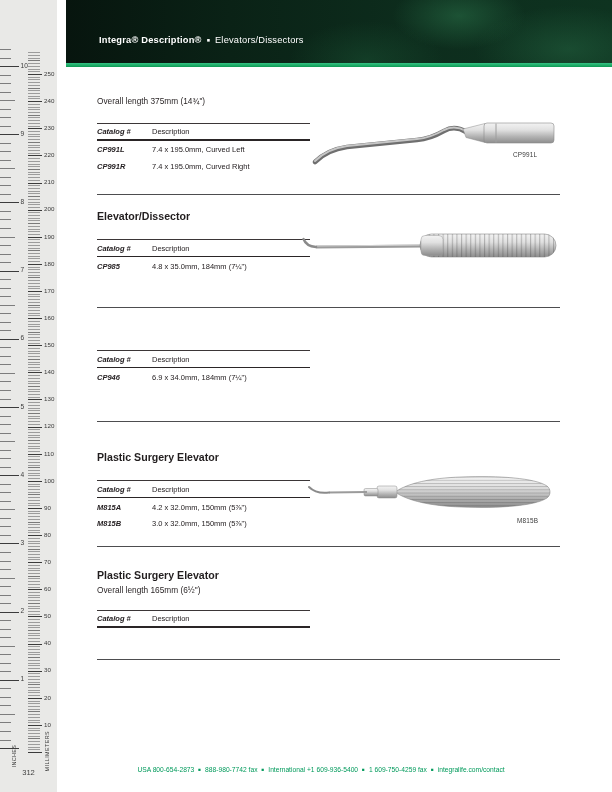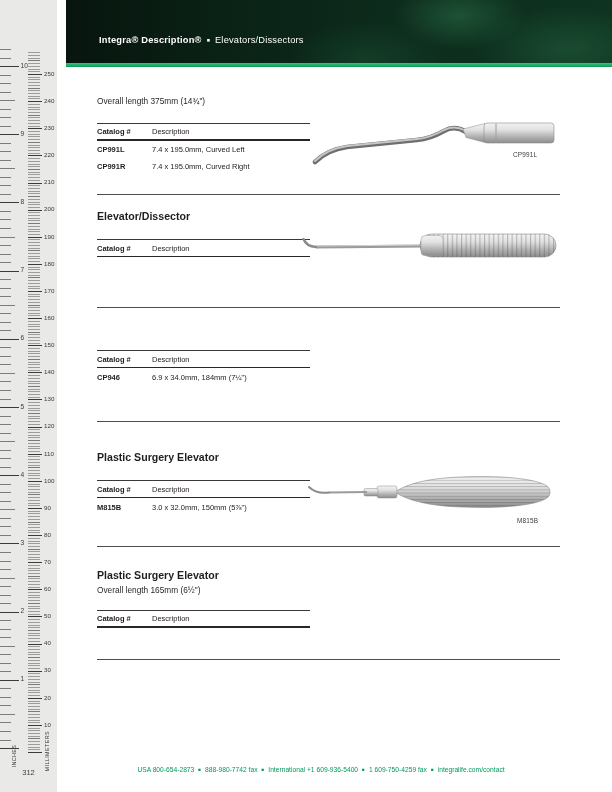--- a/index.html
+++ b/index.html
@@ -31,21 +31,21 @@
   #accent-line{position:absolute;left:66px;top:63px;width:546px;height:4px;background:linear-gradient(180deg,#35c284,#0d9a53);}
   
   .section{position:absolute;left:97px;width:465px;}
   .sec-title{font-size:10.6px;font-weight:bold;line-height:1.15;margin:0;color:#221e1f;}
   .sec-sub{font-size:8.3px;margin-top:3.5px;color:#2b2627;}
   .cat-table{width:213px;margin-top:17px;}
   .t-rule{height:1px;background:#3b3637;}
   .t-rule.thick{height:1.6px;background:#2a2526;}
   .t-head{display:flex;padding:3.5px 0 3px 0;font-size:7.5px;font-weight:bold;}
   .t-row{display:flex;padding:4.5px 0 3px 0;font-size:7.5px;}
-  .c-cat{width:55px;font-weight:bold;}
+  .c-cat{width:55px;font-weight:bold;font-style:italic;}
   .c-desc{flex:1;font-weight:normal;}
   .divider{position:absolute;left:97px;width:463px;height:1px;background:#4d4d4f;}
   
   .inst{position:absolute;}
   .inst-label{position:absolute;font-size:6.4px;color:#3a3a3a;letter-spacing:.2px;}
   
   #footer{
     position:absolute;left:66px;top:766px;width:510px;text-align:center;
     font-size:6.7px;color:#009a5b;white-space:nowrap;
   }
@@ -498,20 +498,24 @@
 
   <div class="section" style="top:210px;">
     <h2 class="sec-title">Elevator/Dissector</h2>
     <div class="cat-table">
       <div class="t-rule"></div>
       <div class="t-head">
         <span class="c-cat">Catalog #</span>
         <span class="c-desc">Description</span>
       </div>
       <div class="t-rule thick"></div>
+      <div class="t-row">
+        <span class="c-cat">CP985</span>
+        <span class="c-desc">4.8 x 35.0mm, 184mm (7¼")</span>
+      </div>
     </div>
   </div>
 
   <div class="inst" style="left:300px;top:229px;">
     <svg width="258" height="34" viewBox="0 0 258 34">
       <line x1="16" y1="18" x2="125" y2="17" stroke="#9b9b9b" stroke-width="3"></line>
       <line x1="16" y1="17" x2="125" y2="16" stroke="#d2d2d2" stroke-width="1"></line>
       <path d="M16,18 C9,17.5 5,14 3.5,10" stroke="#8a8a8a" stroke-width="2.4" fill="none" stroke-linecap="round"></path>
       <rect x="120" y="5" width="136" height="23" rx="11.5" fill="url(#gm)" stroke="#8a8a8a" stroke-width="0.6"></rect>
       <rect x="120" y="5" width="136" height="23" rx="11.5" fill="url(#ribV)"></rect>
@@ -541,20 +545,24 @@
   <div class="section" style="top:451px;">
     <h2 class="sec-title">Plastic Surgery Elevator</h2>
     <div class="cat-table">
       <div class="t-rule"></div>
       <div class="t-head">
         <span class="c-cat">Catalog #</span>
         <span class="c-desc">Description</span>
       </div>
       <div class="t-rule thick"></div>
       <div class="t-row">
+        <span class="c-cat">M815A</span>
+        <span class="c-desc">4.2 x 32.0mm, 150mm (5⅞")</span>
+      </div>
+      <div class="t-row">
         <span class="c-cat">M815B</span>
         <span class="c-desc">3.0 x 32.0mm, 150mm (5⅞")</span>
       </div>
     </div>
   </div>
 
   <div class="inst" style="left:303px;top:467px;">
     <svg width="250" height="50" viewBox="0 0 250 50">
       <path d="M92,25 C105,16 128,11 158,10 C196,8.5 232,11 244,19 C248,22 248,28 244,31 C232,39 196,41.5 158,40 C128,39 105,34 92,25 Z" fill="url(#gm)" stroke="#8a8a8a" stroke-width="0.6"></path>
       <path d="M92,25 C105,16 128,11 158,10 C196,8.5 232,11 244,19 C248,22 248,28 244,31 C232,39 196,41.5 158,40 C128,39 105,34 92,25 Z" fill="url(#ribH)"></path>

